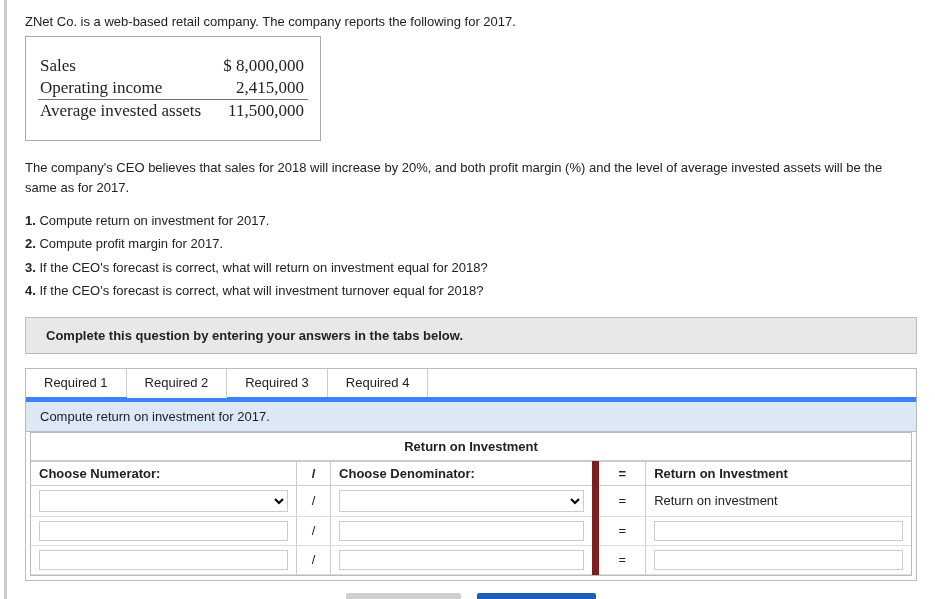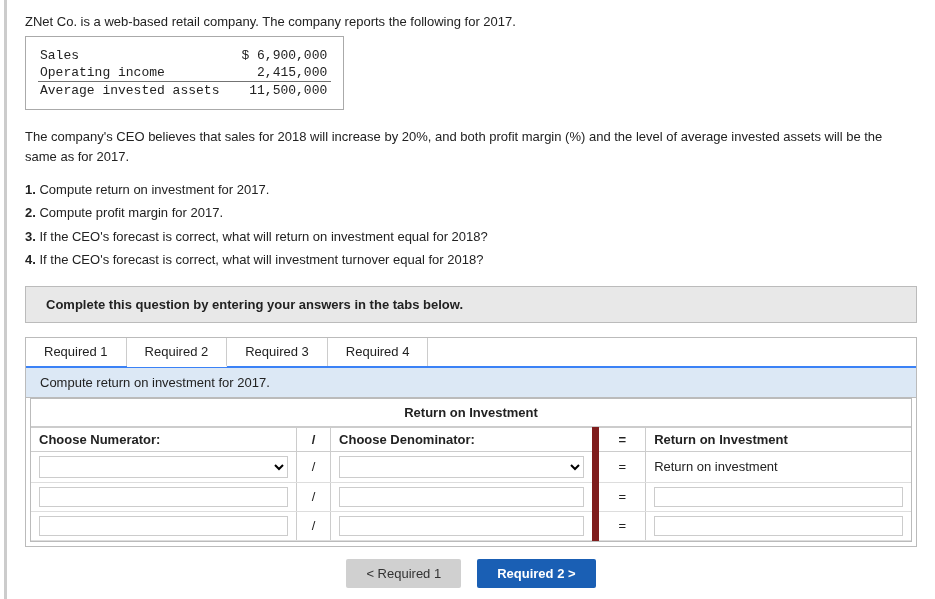--- a/index.html
+++ b/index.html
@@ -17,23 +17,23 @@
       margin-left: 4px;
     }
     .intro-text {
       margin-bottom: 4px;
       line-height: 1.5;
     }
     .financial-table {
       border: 1px solid #aaa;
       display: inline-block;
       margin-bottom: 14px;
-      padding: 10px 12px;
-      font-family: Liberation Mono, monospace;
-      font-size: 13px;
+      padding: 18px 12px;
+      font-family: Liberation Serif, serif;
+      font-size: 17px;
     }
     .financial-table table {
       border-collapse: collapse;
     }
     .financial-table td {
       padding: 1px 20px 1px 2px;
       white-space: nowrap;
     }
     .financial-table td:last-child {
       text-align: right;
@@ -56,21 +56,21 @@
     .complete-box {
       background: #e8e8e8;
       border: 1px solid #bbb;
       padding: 10px 20px;
       margin-bottom: 14px;
       font-weight: bold;
       font-size: 13px;
     }
     .tabs-row {
       display: flex;
-      border-bottom: 2px solid #3b82f6;
+      border-bottom: 5px solid #3b82f6;
       background: #fff;
     }
     .tab {
       padding: 6px 18px;
       border-right: 1px solid #ccc;
       cursor: pointer;
       font-size: 13px;
       background: #fff;
       white-space: nowrap;
     }
@@ -194,21 +194,21 @@
 
   <div class="intro-text">
     <span>ZNet Co. is a web-based retail company. The company reports the following for 2017.</span>
   </div>
 
   <div class="financial-table">
     <table>
       <tbody id="fin-table-body">
           <tr>
             <td>Sales</td>
-            <td>$ 6,900,000</td>
+            <td>$ 8,000,000</td>
           </tr>
           <tr>
             <td>Operating income</td>
             <td>2,415,000</td>
           </tr>
           <tr class="underline-row">
             <td>Average invested assets</td>
             <td>11,500,000</td>
           </tr>
         </tbody>

